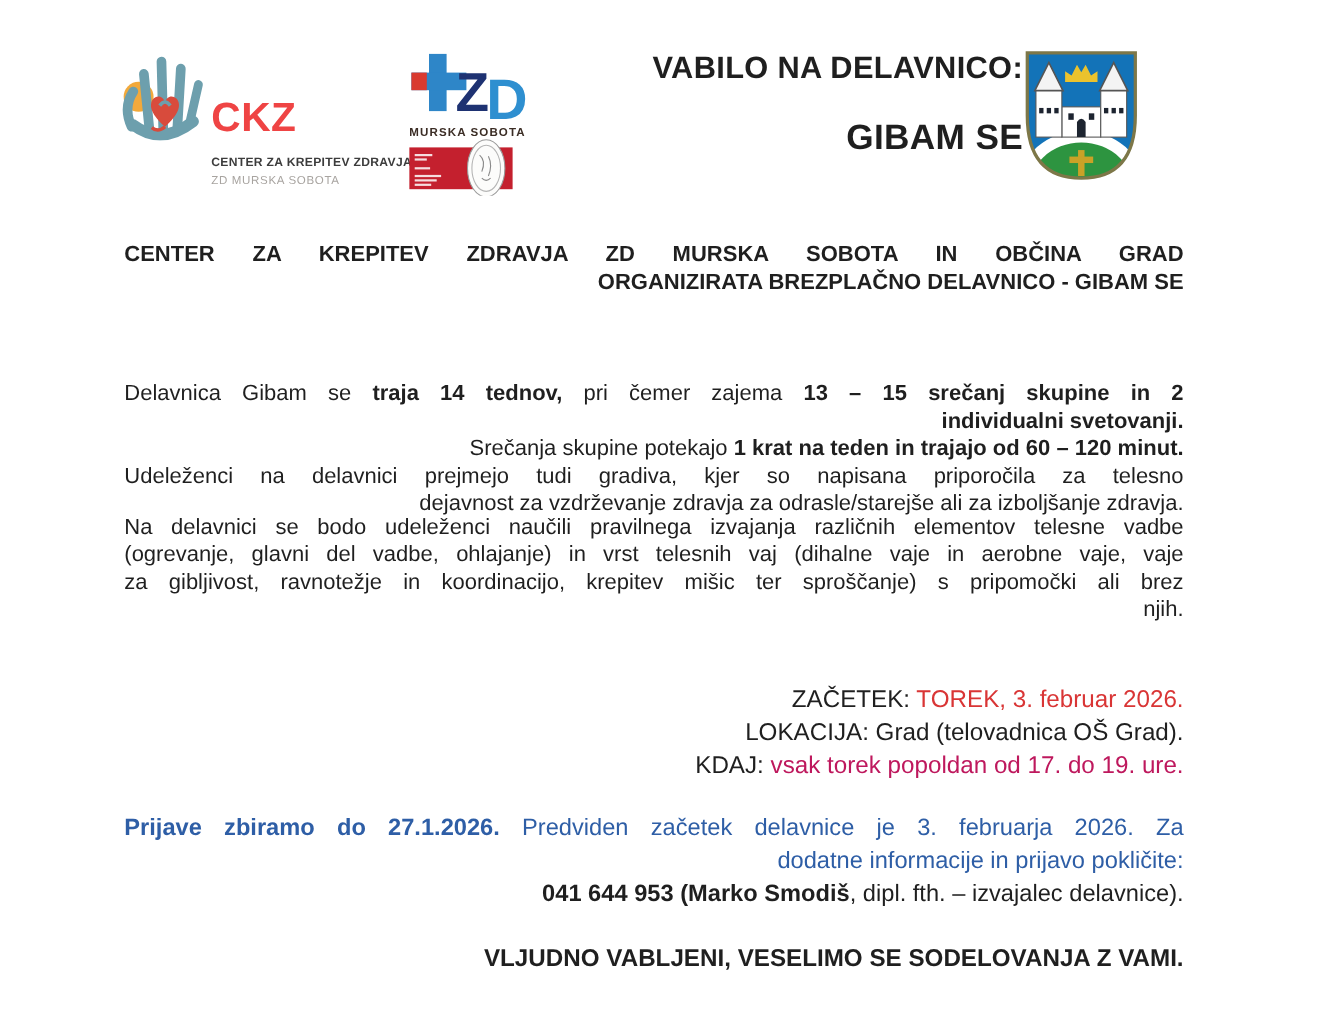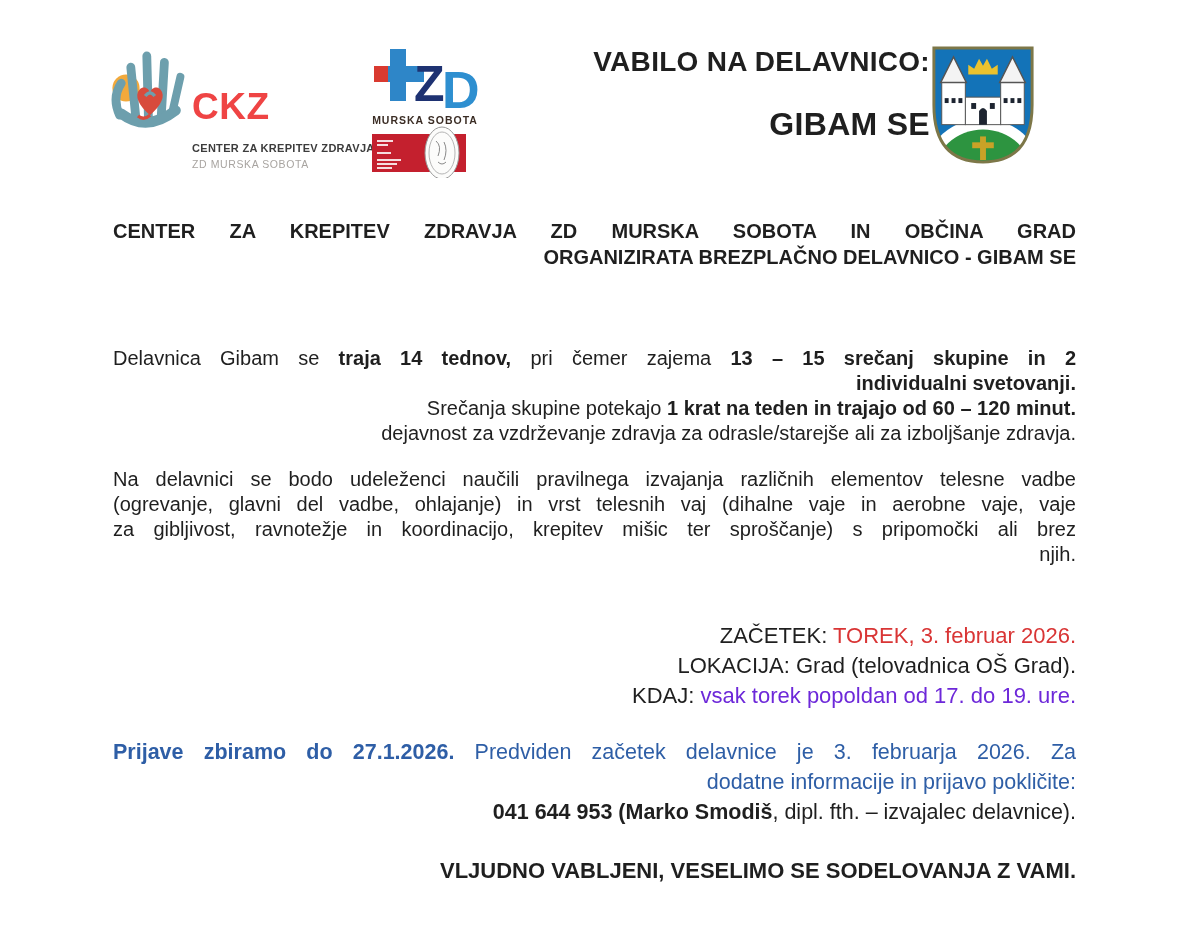--- a/index.html
+++ b/index.html
@@ -131,32 +131,33 @@
   </svg>
 
   <div class="para heading">
       <div class="line just"><span style="font-weight: bold;">CENTER ZA KREPITEV ZDRAVJA ZD MURSKA SOBOTA IN OBČINA GRAD</span></div>
       <div class="line"><span style="font-weight: bold;">ORGANIZIRATA BREZPLAČNO DELAVNICO - GIBAM SE</span></div>
     </div>
   <div class="para intro">
       <div class="line just"><span>Delavnica Gibam se </span><span style="font-weight: bold;">traja 14 tednov,</span><span> pri čemer zajema </span><span style="font-weight: bold;">13 – 15 srečanj skupine in 2</span></div>
       <div class="line"><span style="font-weight: bold;">individualni svetovanji.</span></div>
       <div class="line"><span>Srečanja skupine potekajo </span><span style="font-weight: bold;">1 krat na teden in trajajo od 60 – 120 minut.</span></div>
+      <div class="line just"><span>Udeleženci na delavnici prejmejo tudi gradiva, kjer so napisana priporočila za telesno</span></div>
       <div class="line"><span>dejavnost za vzdrževanje zdravja za odrasle/starejše ali za izboljšanje zdravja.</span></div>
     </div>
   <div class="para details">
       <div class="line just"><span>Na delavnici se bodo udeleženci naučili pravilnega izvajanja različnih elementov telesne vadbe</span></div>
       <div class="line just"><span>(ogrevanje, glavni del vadbe, ohlajanje) in vrst telesnih vaj (dihalne vaje in aerobne vaje, vaje</span></div>
       <div class="line just"><span>za gibljivost, ravnotežje in koordinacijo, krepitev mišic ter sproščanje) s pripomočki ali brez</span></div>
       <div class="line"><span>njih.</span></div>
     </div>
   <div class="para schedule">
       <div class="line"><span>ZAČETEK: </span><span style="color: rgb(217, 53, 53);">TOREK, 3. februar 2026.</span></div>
       <div class="line"><span>LOKACIJA: Grad (telovadnica OŠ Grad).</span></div>
-      <div class="line"><span>KDAJ: </span><span style="color: #6d28d9;">vsak torek popoldan od 17. do 19. ure.</span></div>
+      <div class="line"><span>KDAJ: </span><span style="color: #be185d;">vsak torek popoldan od 17. do 19. ure.</span></div>
     </div>
   <div class="para signup">
       <div class="line just"><span style="font-weight: bold; color: rgb(46, 94, 166);">Prijave zbiramo do 27.1.2026.</span><span style="color: rgb(46, 94, 166);"> Predviden začetek delavnice je 3. februarja 2026. Za</span></div>
       <div class="line"><span style="color: rgb(46, 94, 166);">dodatne informacije in prijavo pokličite:</span></div>
       <div class="line"><span style="font-weight: bold;">041 644 953 (Marko Smodiš</span><span>, dipl. fth. – izvajalec delavnice).</span></div>
     </div>
   <div class="footer">VLJUDNO VABLJENI, VESELIMO SE SODELOVANJA Z VAMI.</div>
 
 </div>
 

